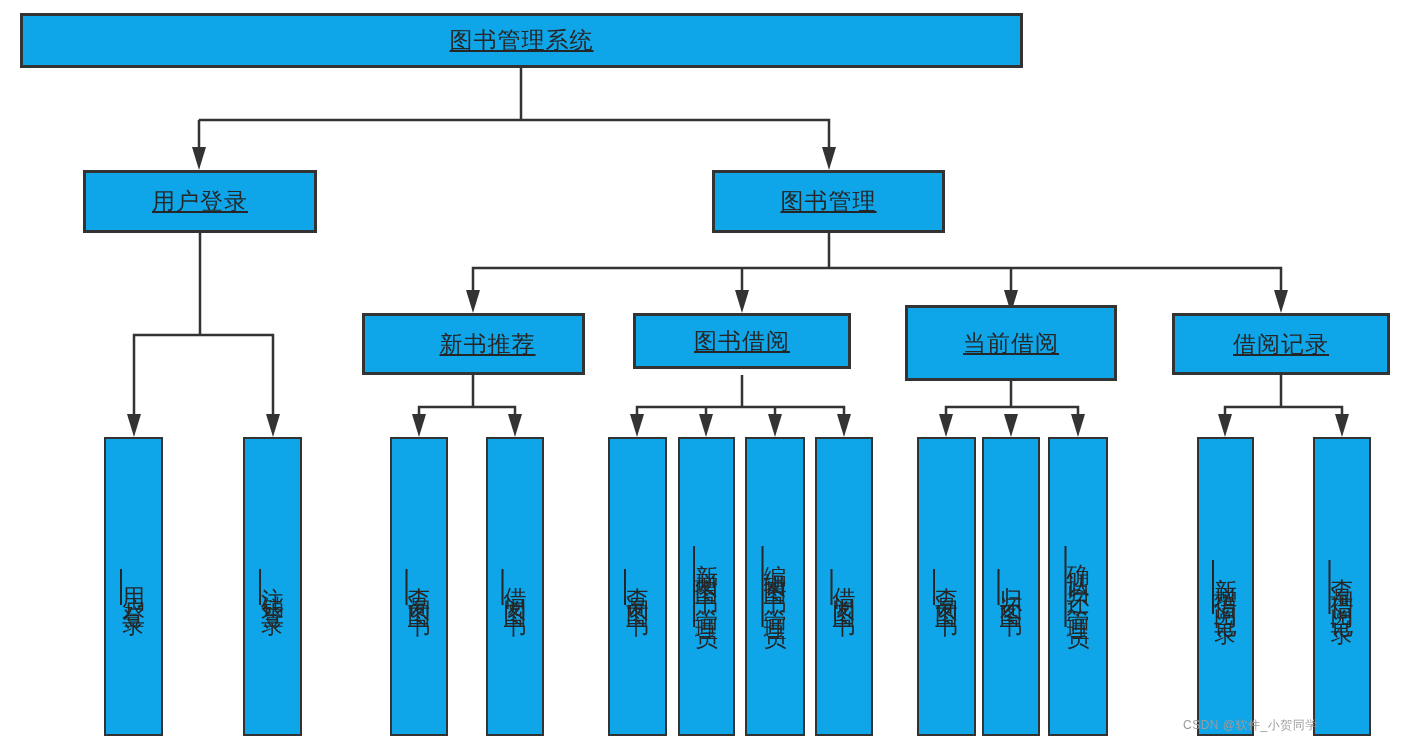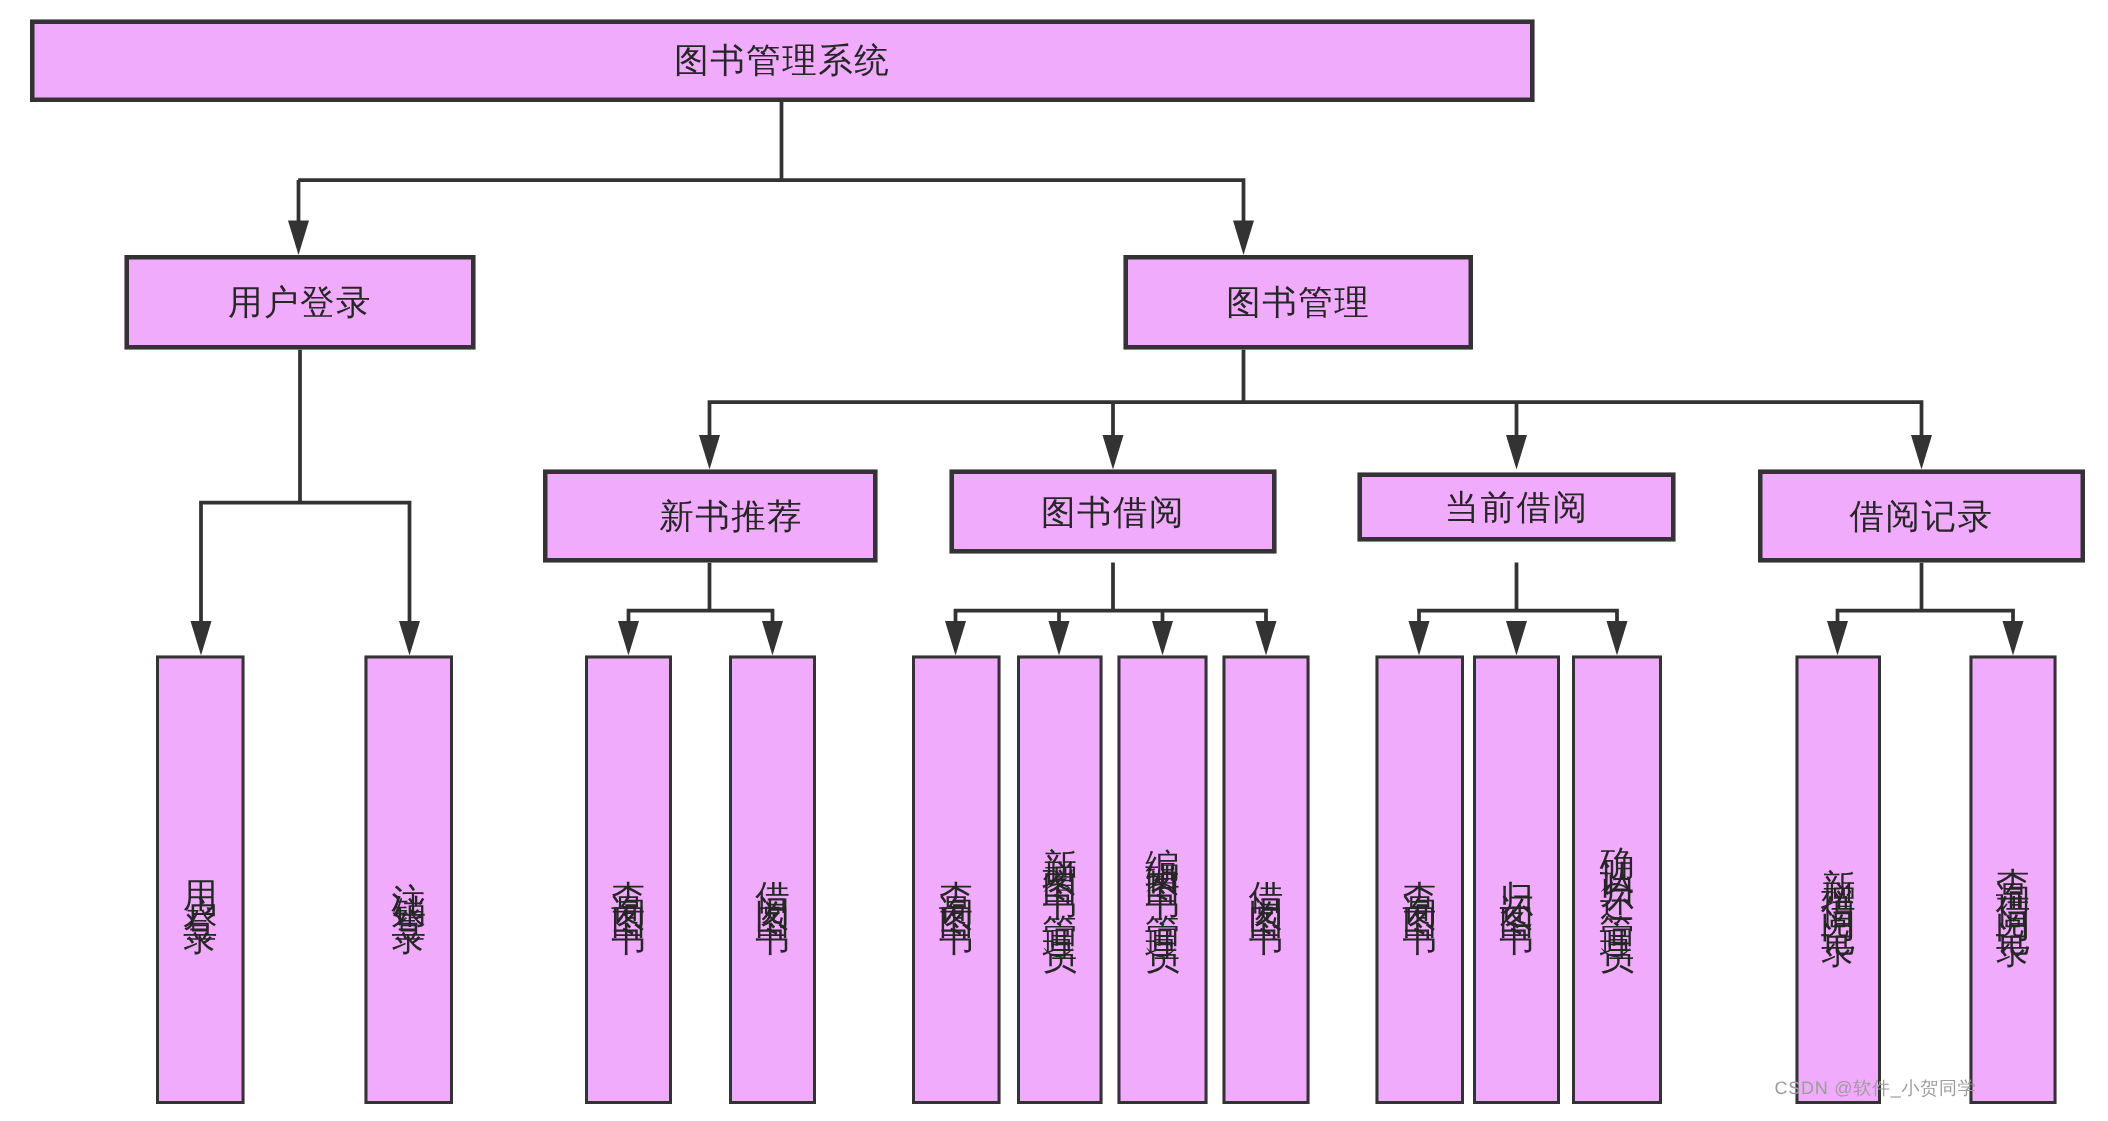--- a/index.html
+++ b/index.html
@@ -19,29 +19,30 @@
     position: absolute;
     left: 0;
     top: 0;
     width: 1405px;
     height: 747px;
     z-index: 1;
   }
   .node {
     position: absolute;
     box-sizing: border-box;
-    background: #f0abfc;
+    background: #0ea5e9;
     border: 3px solid #333333;
     display: flex;
     align-items: center;
     justify-content: center;
     color: #262626;
     font-size: 23px;
     z-index: 2;
     letter-spacing: 1px;
+    text-decoration: underline;
   }
   .leaf {
     border-width: 2.5px;
   }
   .leaf .vtext {
     writing-mode: vertical-rl;
     text-orientation: mixed;
     letter-spacing: 9px;
     font-size: 23px;
     line-height: 1;
@@ -99,25 +100,25 @@
       <polygon points="1004,414 1018,414 1011,437"></polygon>
       <polygon points="1071,414 1085,414 1078,437"></polygon>
       <polygon points="1218,414 1232,414 1225,437"></polygon>
       <polygon points="1335,414 1349,414 1342,437"></polygon>
     </g>
   </svg>
 
   <div class="node" style="left:20px; top:13px; width:1003px; height:55px;">图书管理系统</div>
 
   <div class="node" style="left:83px; top:170px; width:234px; height:63px;">用户登录</div>
-  <div class="node" style="left:712px; top:170px; width:233px; height:63px;margin-left:37px;">图书管理</div>
+  <div class="node" style="left:712px; top:170px; width:233px; height:63px;">图书管理</div>
 
   <div class="node" style="left:362px; top:313px; width:223px; height:62px;padding-left:28px;">新书推荐</div>
   <div class="node" style="left:633px; top:313px; width:218px; height:56px;">图书借阅</div>
-  <div class="node" style="left:905px; top:315px; width:212px; height:46px;">当前借阅</div>
+  <div class="node" style="left:905px; top:305px; width:212px; height:76px;">当前借阅</div>
   <div class="node" style="left:1172px; top:313px; width:218px; height:62px;">借阅记录</div>
 
   <div class="node leaf" style="left:104px; top:437px; width:59px; height:299px;">
     <span class="vtext">用户登录</span>
   </div>
   <div class="node leaf" style="left:243px; top:437px; width:59px; height:299px;">
     <span class="vtext">注销登录</span>
   </div>
 
   <div class="node leaf" style="left:390px; top:437px; width:58px; height:299px;">

